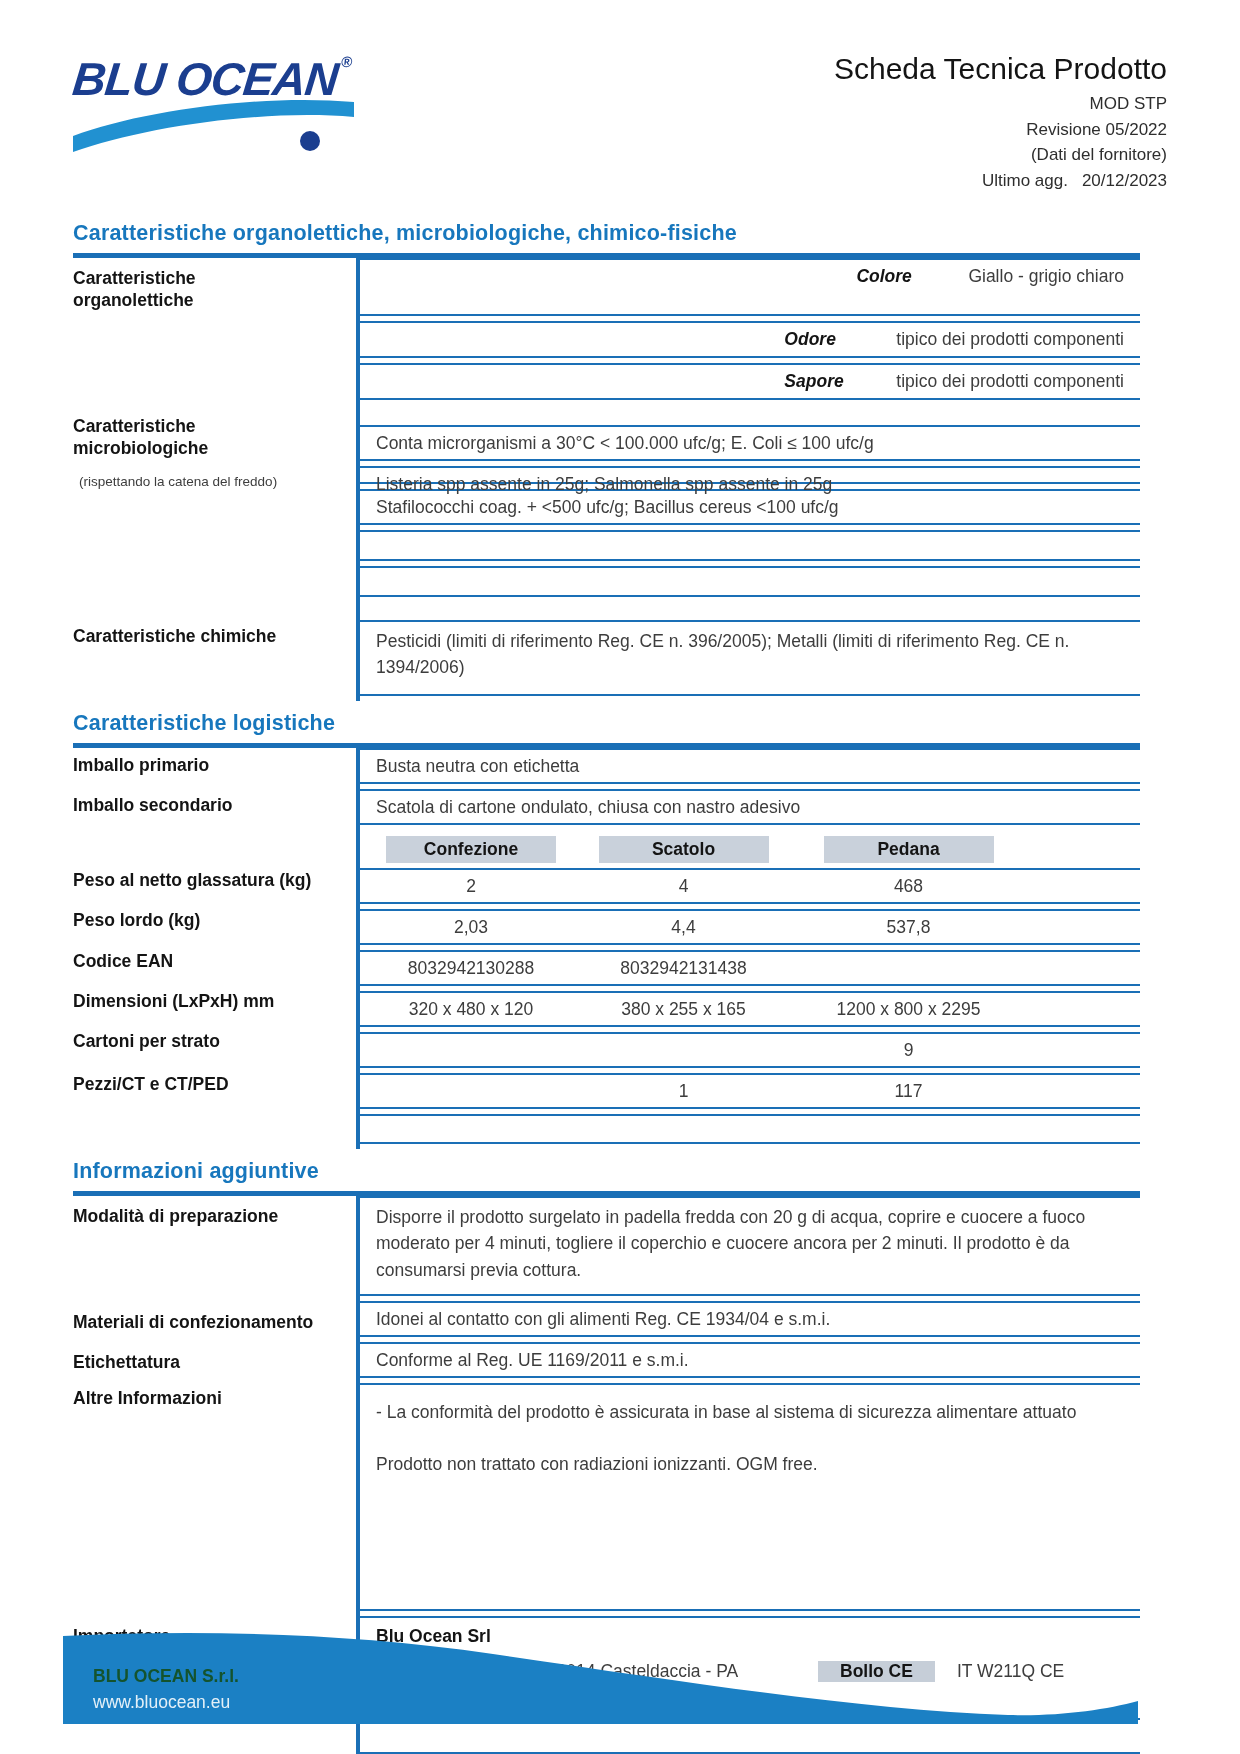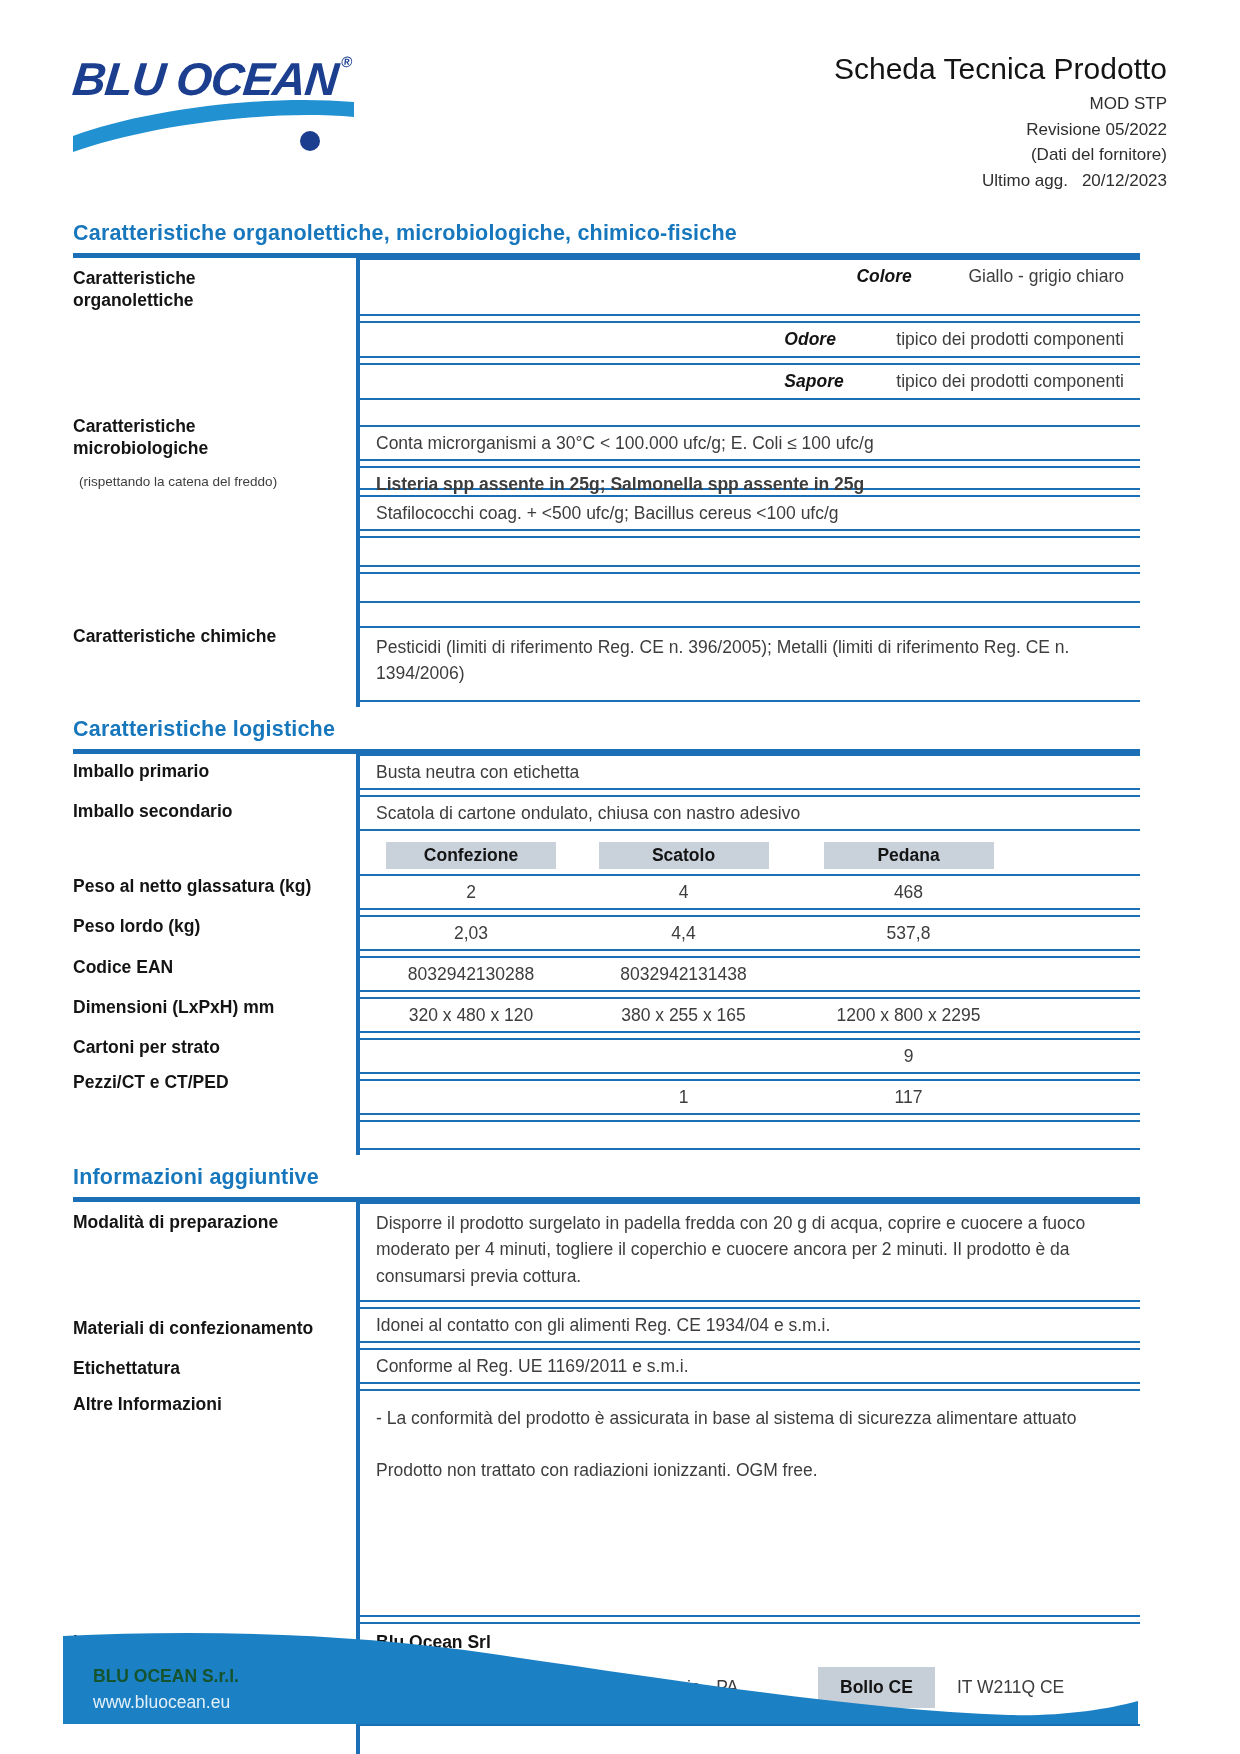--- a/index.html
+++ b/index.html
@@ -46,21 +46,21 @@
   .hdr-row { margin-bottom:0; padding:5px 16px 4px 16px; }
   .hdr-cell { display:flex; justify-content:center; }
   .hdr-pill { background:#c9d1db; width:170px; text-align:center; font-weight:bold;
               color:#141414; font-size:17.5px; padding:3px 0; }
 
   
   .para { line-height:1.5; }
   .blank-line { height:26px; }
   .imp-name { font-weight:bold; color:#141414; margin-top:2px; }
   .imp-line { display:flex; align-items:center; gap:22px; margin-top:14px; }
-  .bollo-pill { background:#c6ced8; font-weight:bold; color:#141414; padding:10px 22px; flex:none; }
+  .bollo-pill { background:#c6ced8; font-weight:bold; color:#141414; padding:0 22px; flex:none; }
   .footer-band { position:absolute; left:63px; bottom:30px; width:1075px; height:96px; }
   .footer-band svg { position:absolute; left:0; top:0; }
   .fb-company { position:absolute; left:30px; top:38px; color:#14532d; font-weight:bold; font-size:17.5px; }
   .fb-site { position:absolute; left:30px; top:64px; color:rgba(255,255,255,0.88); font-size:17.5px; }
 </style>
 </head>
 <body>
 
 <div class="page">
 
@@ -100,21 +100,21 @@
         <div class="rbox attr-row" style="height:37px;">
           <span class="attr">Odore</span>
           <span class="aval">tipico dei prodotti componenti</span>
         </div>
         <div class="rbox attr-row" style="height:37px;">
           <span class="attr">Sapore</span>
           <span class="aval">tipico dei prodotti componenti</span>
         </div>
         <div class="spacer" style="height:20px;"></div>
         <div class="rbox" style="height:36px;">Conta microrganismi a 30°C &lt; 100.000 ufc/g; E. Coli ≤ 100 ufc/g</div>
-        <div class="rbox" style="height:24px;font-weight:bold;">Listeria spp assente in 25g; Salmonella spp assente in 25g</div>
+        <div class="rbox" style="height:18px;">Listeria spp assente in 25g; Salmonella spp assente in 25g</div>
         <div class="rbox" style="height:36px;">Stafilococchi coag. + &lt;500 ufc/g; Bacillus cereus &lt;100 ufc/g</div>
         <div class="rbox" style="height:31px;"></div>
         <div class="rbox" style="height:31px;"></div>
         <div class="spacer" style="height:18px;"></div>
         <div class="rbox para" style="min-height:76px;">Pesticidi (limiti di riferimento Reg. CE n. 396/2005); Metalli (limiti di riferimento Reg. CE n. 1394/2006)</div>
       </div>
     </div>
   </div>
 
   <div class="section" style="margin-top:10px;">
@@ -123,21 +123,21 @@
 
     <div class="tbl">
       <div class="tbl-left">
         <div class="lbl" style="top:7px;">Imballo primario</div>
         <div class="lbl" style="top:47px;">Imballo secondario</div>
         <div class="lbl" style="top:122px;">Peso al netto glassatura (kg)</div>
         <div class="lbl" style="top:162px;">Peso lordo (kg)</div>
         <div class="lbl" style="top:203px;">Codice EAN</div>
         <div class="lbl" style="top:243px;">Dimensioni (LxPxH) mm</div>
         <div class="lbl" style="top:283px;">Cartoni per strato</div>
-        <div class="lbl" style="top:318px;">Pezzi/CT e CT/PED</div>
+        <div class="lbl" style="top:326px;">Pezzi/CT e CT/PED</div>
       </div>
       <div class="tbl-right">
         <div class="rbox" style="height:36px;">Busta neutra con etichetta</div>
         <div class="rbox" style="height:36px;">Scatola di cartone ondulato, chiusa con nastro adesivo</div>
         <div class="cols3 hdr-row" style="height:38px;">
           <div class="hdr-cell">
               <div class="hdr-pill">Confezione</div>
             </div>
           <div class="hdr-cell">
               <div class="hdr-pill">Scatolo</div>

